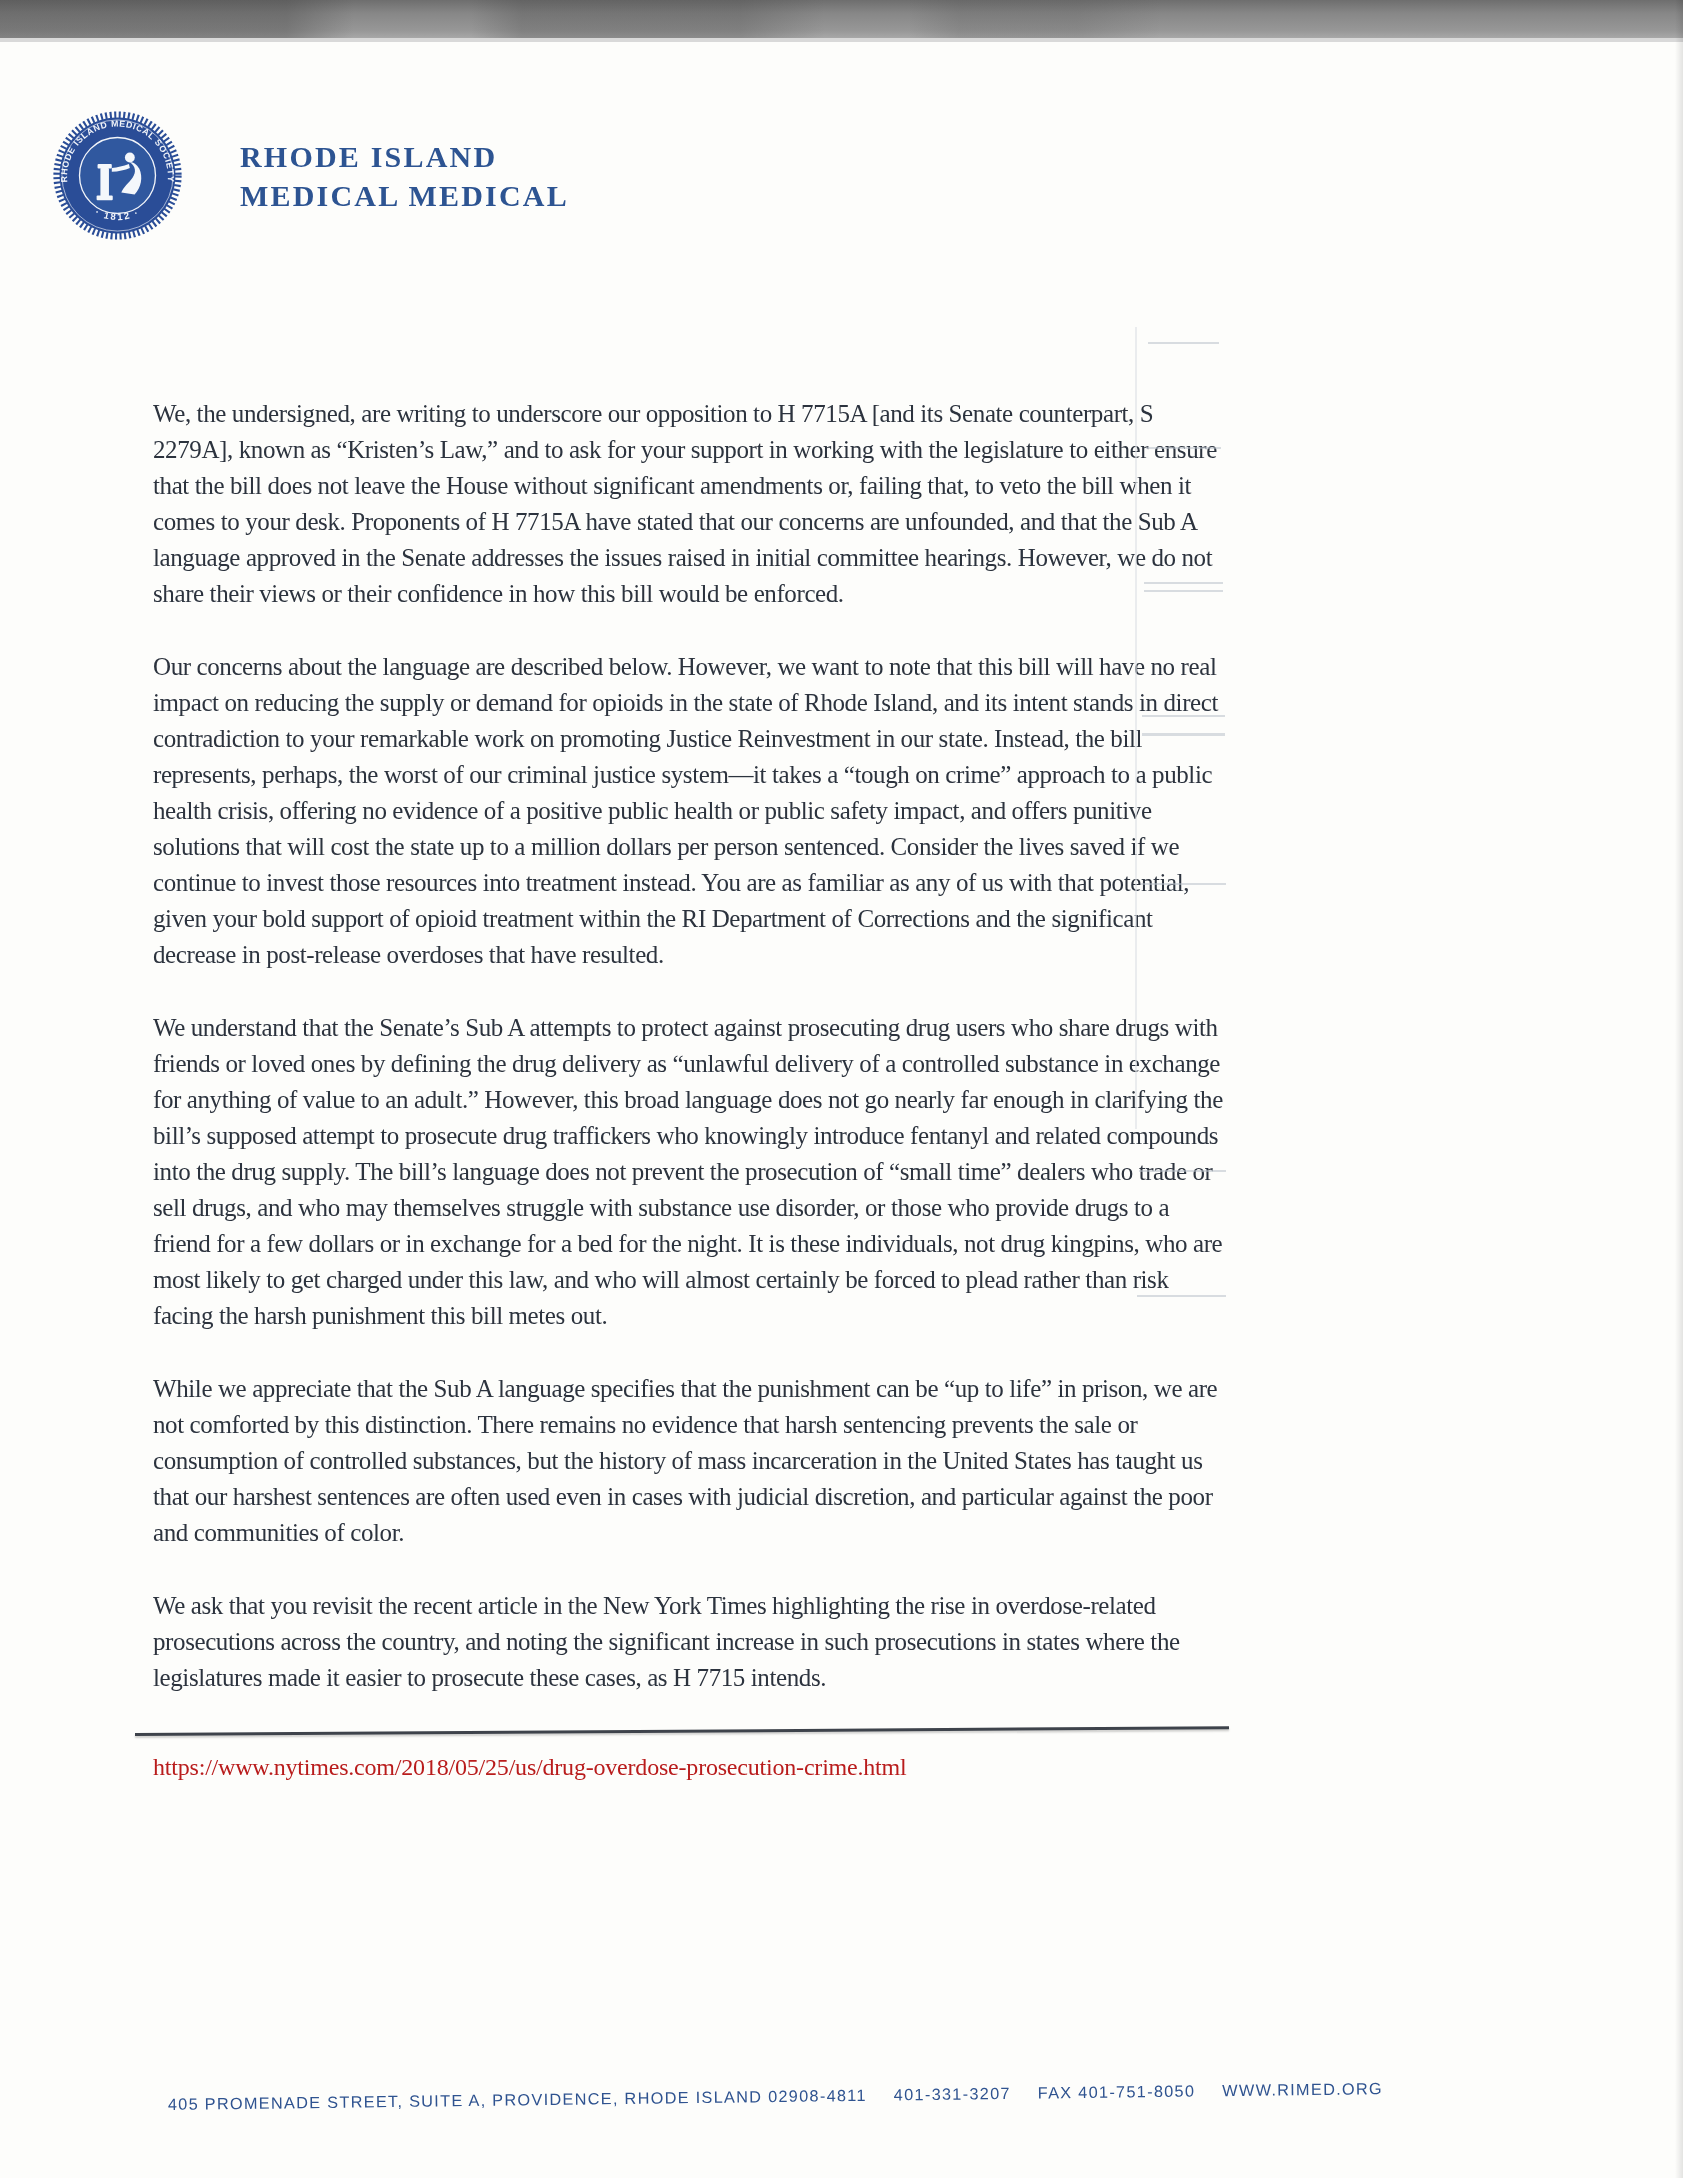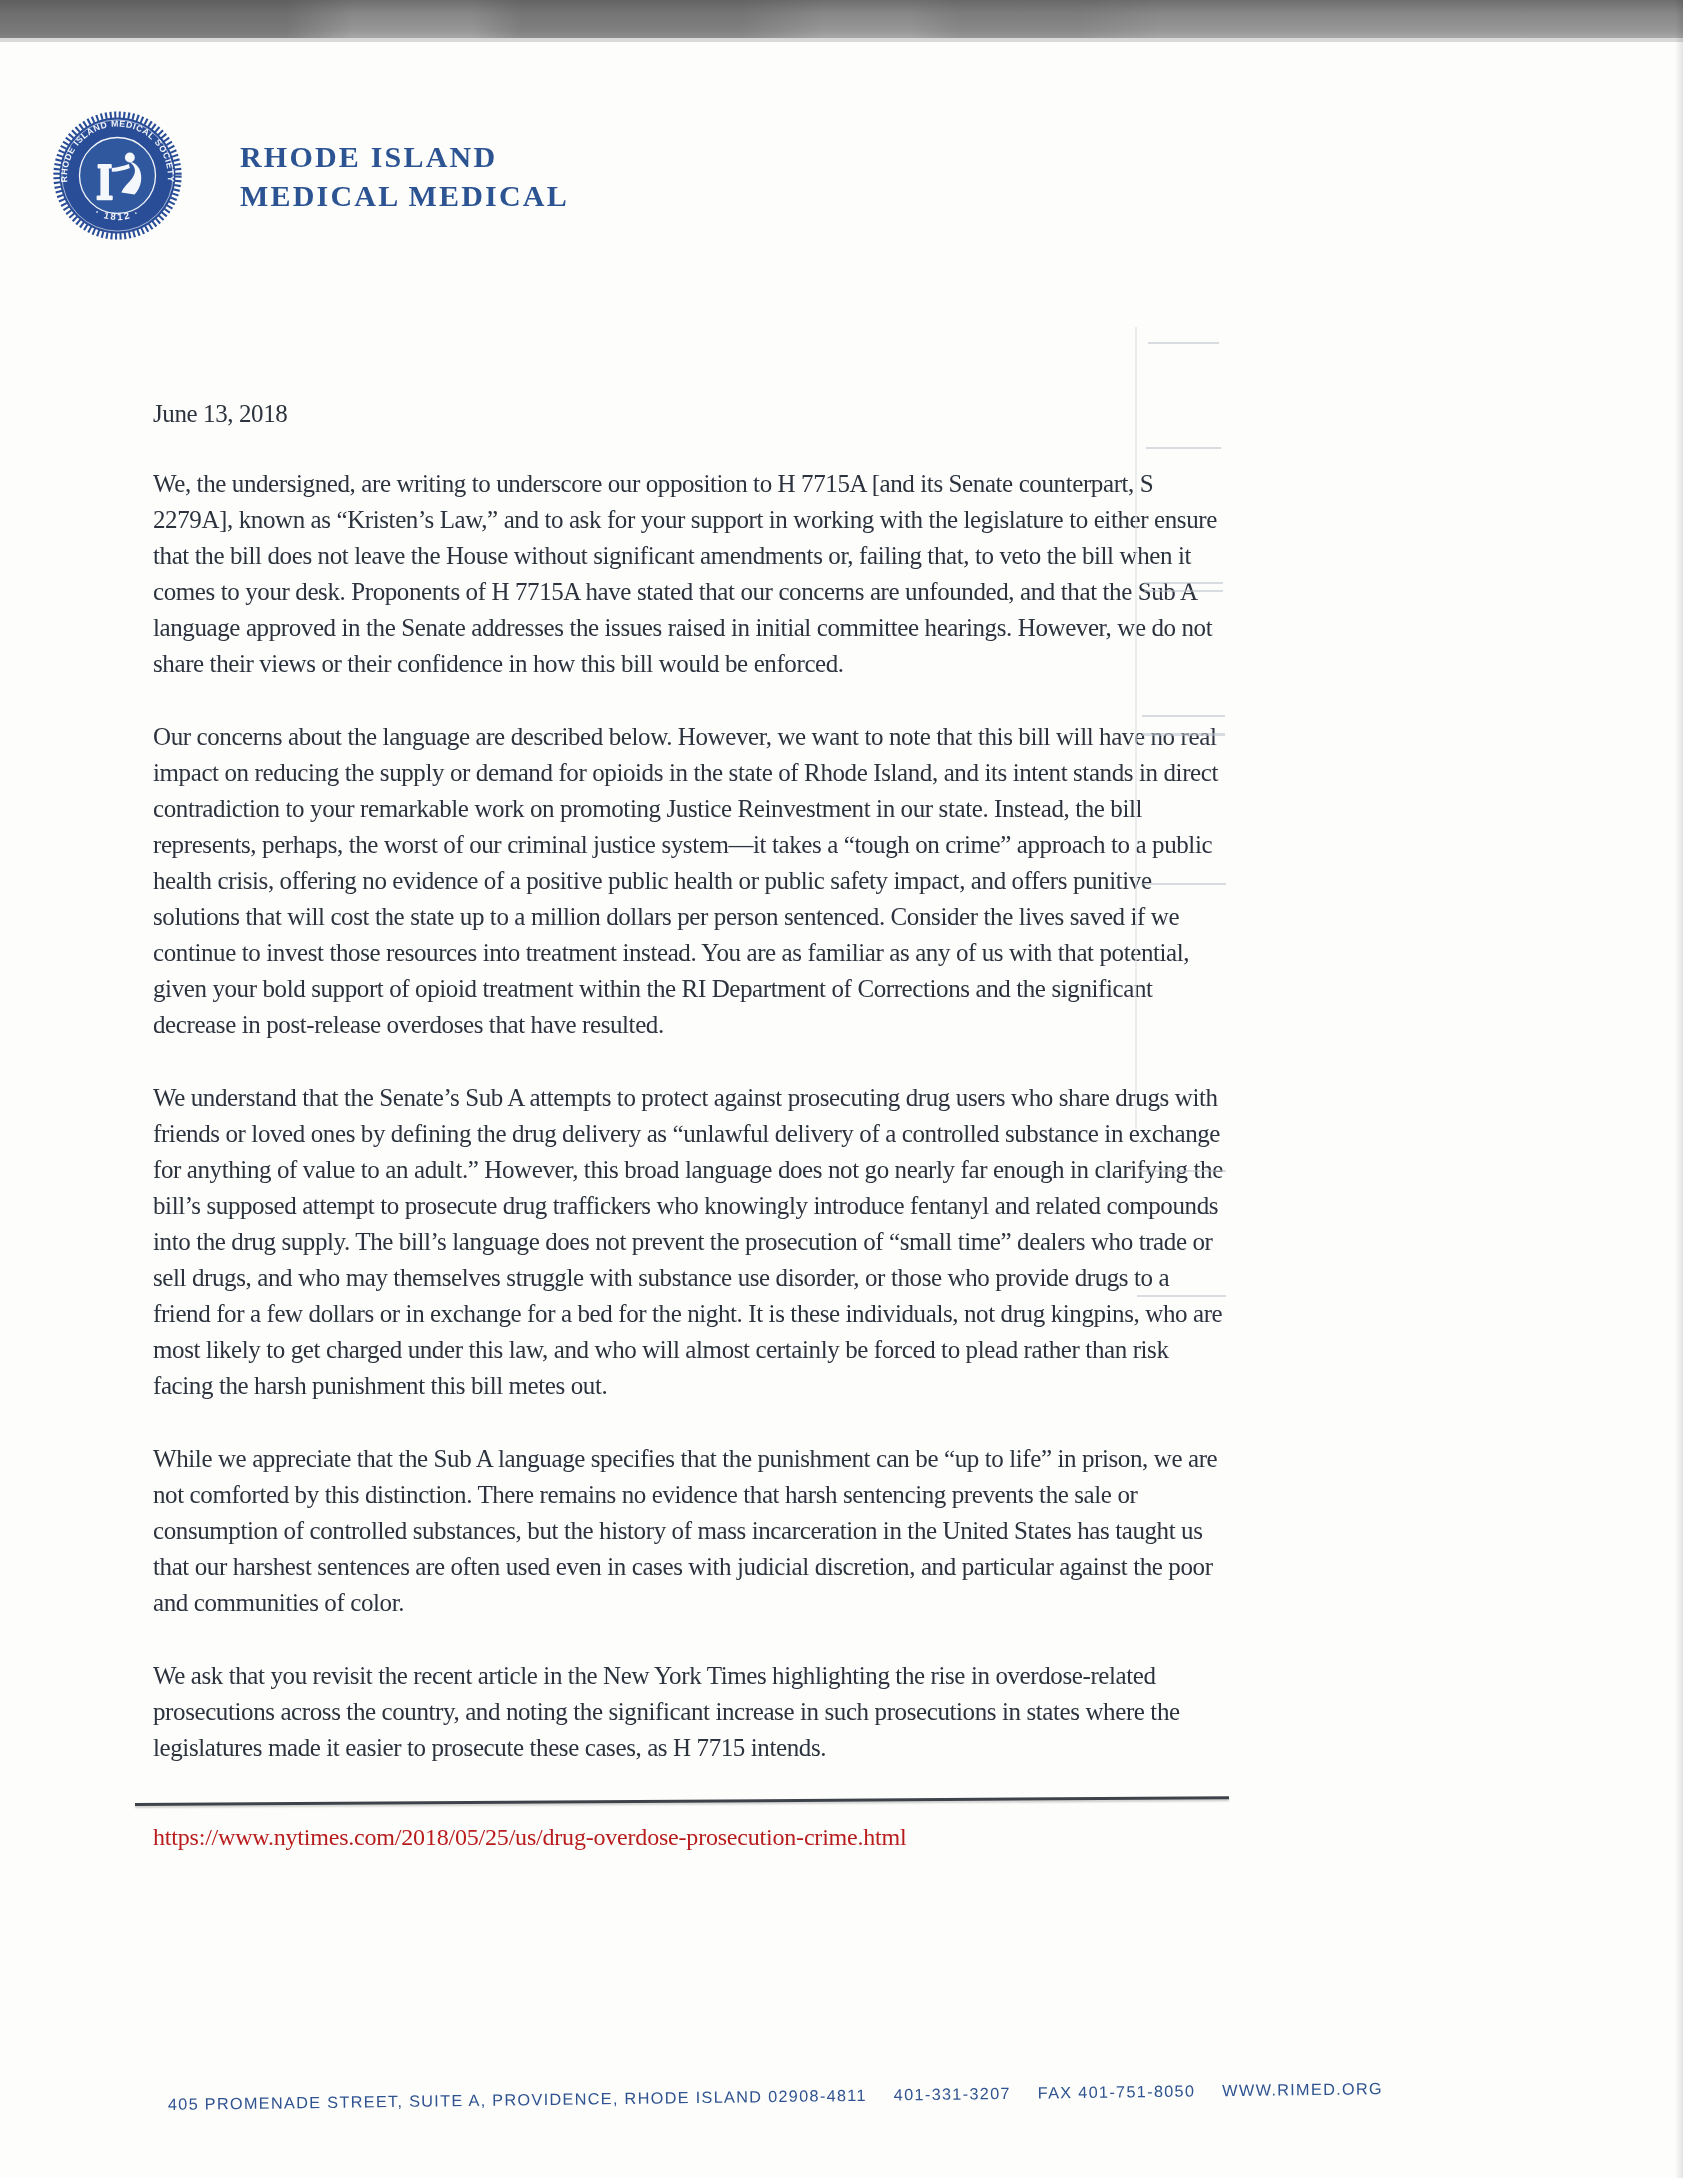--- a/index.html
+++ b/index.html
@@ -148,21 +148,20 @@
         <path d="M82,58 C76,60 70,62 64,62 L64,66 C71,66 78,64 83,62 Z"></path>
       </g>
     </svg>
     <div class="wordmark">
       <div>RHODE ISLAND</div>
       <div>MEDICAL MEDICAL</div>
     </div>
   </header>
 
   <main class="letter-body">
-    <p class="date">June 13, 2018</p>
     <p class="para">We, the undersigned, are writing to underscore our opposition to H 7715A [and its Senate counterpart, S 2279A], known as “Kristen’s Law,” and to ask for your support in working with the legislature to either ensure that the bill does not leave the House without significant amendments or, failing that, to veto the bill when it comes to your desk. Proponents of H 7715A have stated that our concerns are unfounded, and that the Sub A language approved in the Senate addresses the issues raised in initial committee hearings. However, we do not share their views or their confidence in how this bill would be enforced.</p>
     <p class="para">Our concerns about the language are described below. However, we want to note that this bill will have no real impact on reducing the supply or demand for opioids in the state of Rhode Island, and its intent stands in direct contradiction to your remarkable work on promoting Justice Reinvestment in our state. Instead, the bill represents, perhaps, the worst of our criminal justice system—it takes a “tough on crime” approach to a public health crisis, offering no evidence of a positive public health or public safety impact, and offers punitive solutions that will cost the state up to a million dollars per person sentenced. Consider the lives saved if we continue to invest those resources into treatment instead. You are as familiar as any of us with that potential, given your bold support of opioid treatment within the RI Department of Corrections and the significant decrease in post-release overdoses that have resulted.</p>
     <p class="para">We understand that the Senate’s Sub A attempts to protect against prosecuting drug users who share drugs with friends or loved ones by defining the drug delivery as “unlawful delivery of a controlled substance in exchange for anything of value to an adult.” However, this broad language does not go nearly far enough in clarifying the bill’s supposed attempt to prosecute drug traffickers who knowingly introduce fentanyl and related compounds into the drug supply. The bill’s language does not prevent the prosecution of “small time” dealers who trade or sell drugs, and who may themselves struggle with substance use disorder, or those who provide drugs to a friend for a few dollars or in exchange for a bed for the night. It is these individuals, not drug kingpins, who are most likely to get charged under this law, and who will almost certainly be forced to plead rather than risk facing the harsh punishment this bill metes out.</p>
     <p class="para">While we appreciate that the Sub A language specifies that the punishment can be “up to life” in prison, we are not comforted by this distinction. There remains no evidence that harsh sentencing prevents the sale or consumption of controlled substances, but the history of mass incarceration in the United States has taught us that our harshest sentences are often used even in cases with judicial discretion, and particular against the poor and communities of color.</p>
     <p class="para">We ask that you revisit the recent article in the New York Times highlighting the rise in overdose-related prosecutions across the country, and noting the significant increase in such prosecutions in states where the legislatures made it easier to prosecute these cases, as H 7715 intends.</p>
     <div class="footnote-rule"></div>
     <p class="footnote-url">https://www.nytimes.com/2018/05/25/us/drug-overdose-prosecution-crime.html</p>
   </main>
 
   <footer class="footer">

